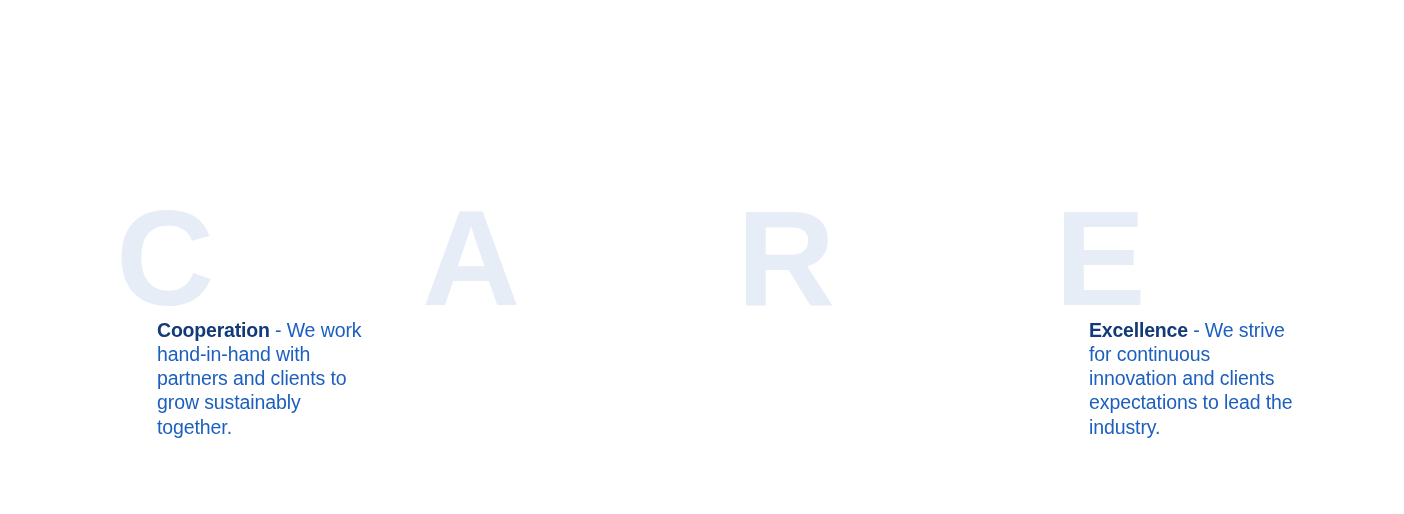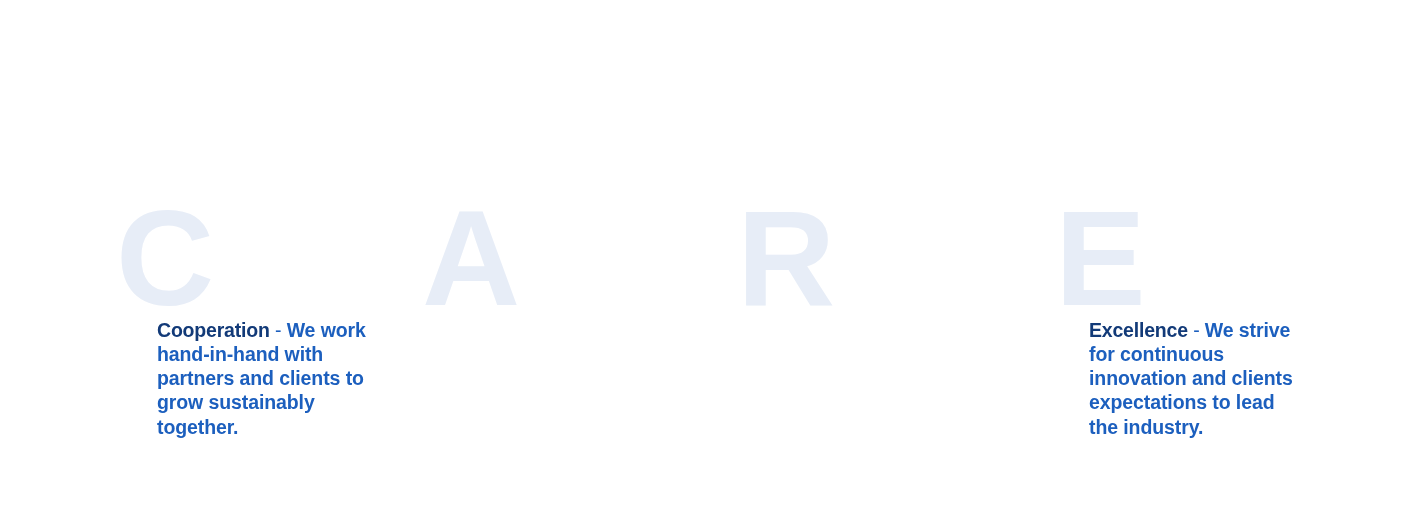--- a/index.html
+++ b/index.html
@@ -89,21 +89,21 @@
     letter-spacing: -0.2px;
   }
 
   .value-sep {
     color: #1c5fbe;
     font-weight: 400;
   }
 
   .value-desc {
     color: #1c5fbe;
-    font-weight: 700;
+    font-weight: 400;
   }
 </style>
 </head>
 <body>
 
 <div class="values-section">
   <div class="values-row">
 
     <div class="value-card card-0">
       <div class="watermark-letter">C</div>

